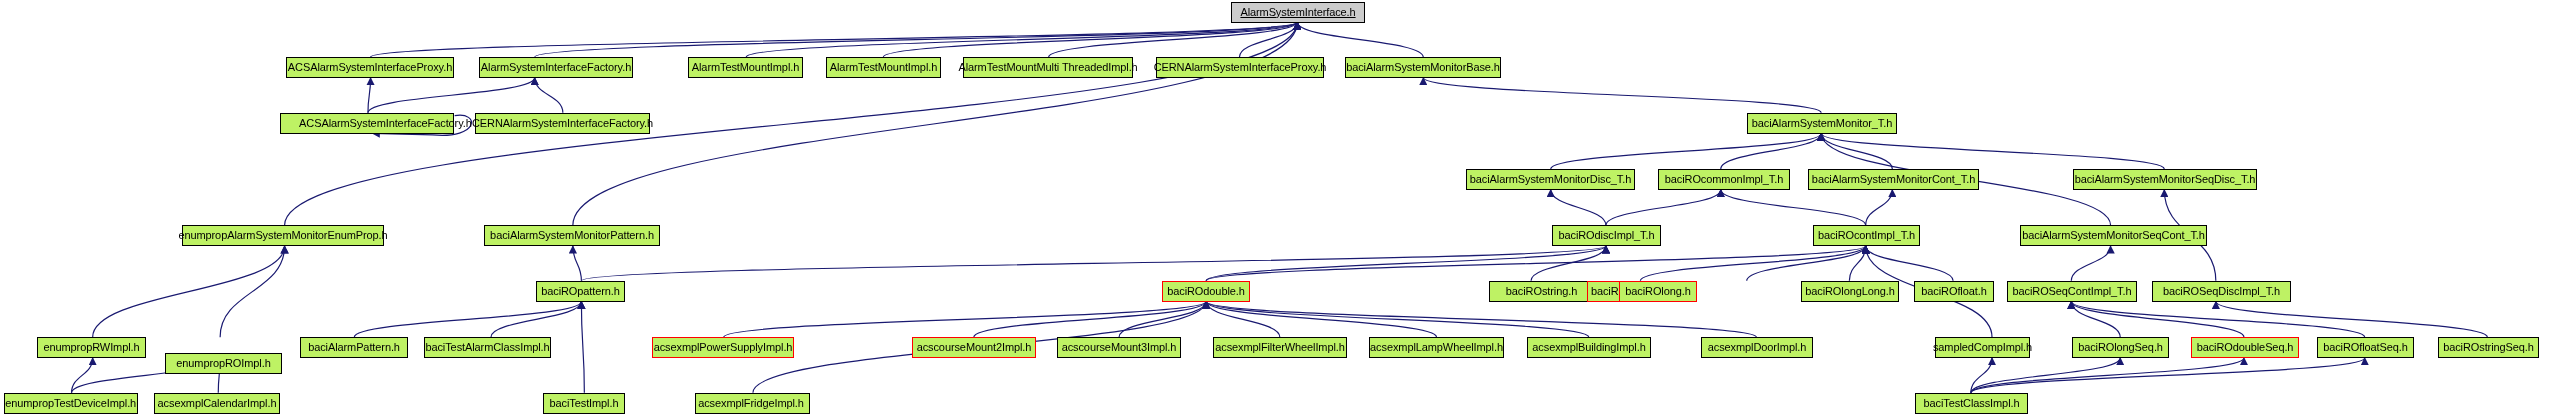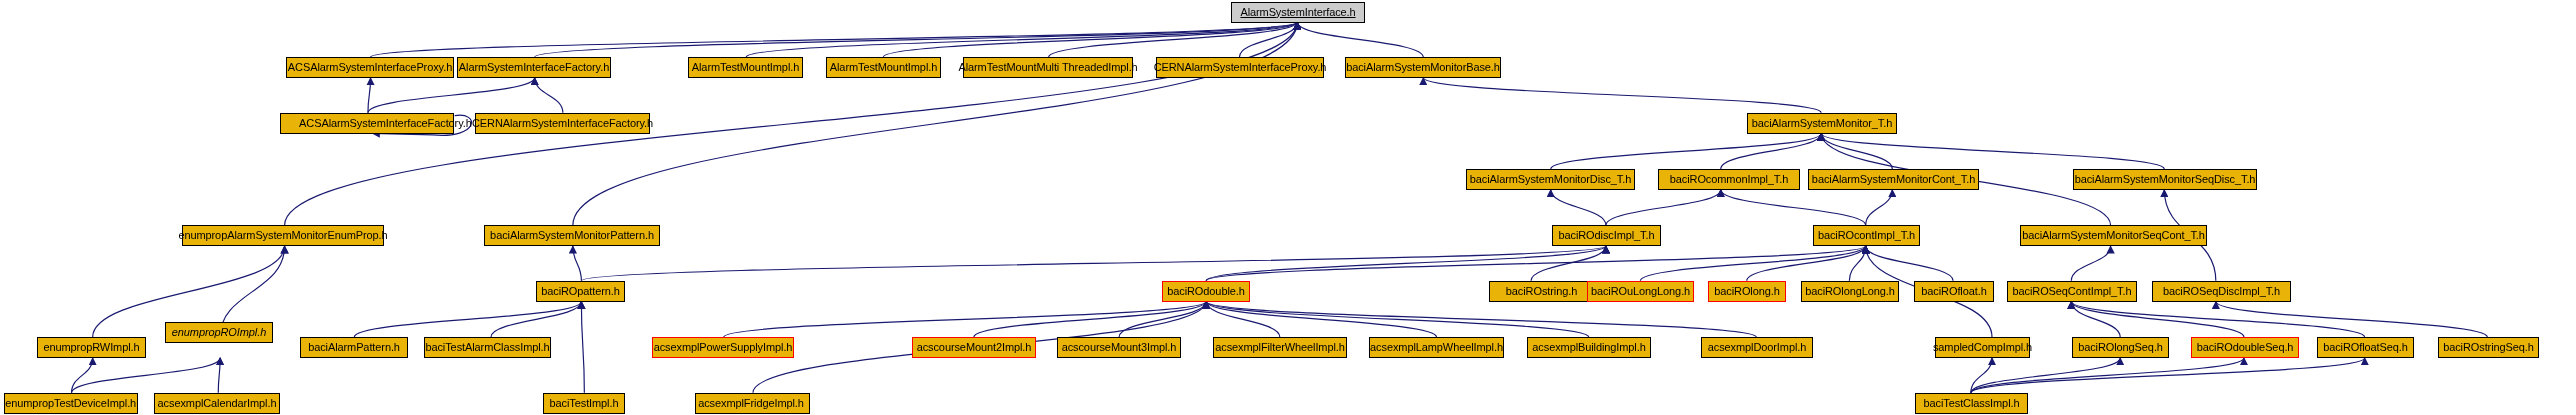--- a/index.html
+++ b/index.html
@@ -20,21 +20,21 @@
     left: 0;
     top: 0;
     width: 2576px;
     height: 415px;
     pointer-events: none;
   }
   .node {
     position: absolute;
     box-sizing: border-box;
     border: 0.7px solid #000000;
-    background: #eab308;
+    background: #bef264;
     color: #000000;
     font-size: 11px;
     line-height: 1;
     display: flex;
     align-items: center;
     justify-content: center;
     white-space: nowrap;
     height: 21px;
     padding: 0 5.2px;
     letter-spacing: -0.1px;
@@ -120,21 +120,21 @@
         <path d="M 2658 530 C 2658 506.5, 2686.5 506.5, 2686.5 483" marker-end="url(#arrow)"></path>
       </g>
   </svg>
   <div id="node-layer">
       <div class="node root" style="left: 1231px; top: 1.5px; width: 134px;">
         <span>AlarmSystemInterface.h</span>
       </div>
       <div class="node" style="left: 286px; top: 57px; width: 168px;">
         <span>ACSAlarmSystemInterfaceProxy.h</span>
       </div>
-      <div class="node" style="left: 457px; top: 57px; width: 154px;">
+      <div class="node" style="left: 479px; top: 57px; width: 154px;">
         <span>AlarmSystemInterfaceFactory.h</span>
       </div>
       <div class="node" style="left: 688px; top: 57px; width: 115px;">
         <span>AlarmTestMountImpl.h</span>
       </div>
       <div class="node" style="left: 826px; top: 57px; width: 115px;">
         <span>AlarmTestMountImpl.h</span>
       </div>
       <div class="node" style="left: 963px; top: 57px; width: 170px;">
         <span>AlarmTestMountMulti ThreadedImpl.h</span>
@@ -150,21 +150,21 @@
       </div>
       <div class="node" style="left: 475px; top: 113px; width: 175px;">
         <span>CERNAlarmSystemInterfaceFactory.h</span>
       </div>
       <div class="node" style="left: 1747px; top: 113px; width: 150px;">
         <span>baciAlarmSystemMonitor_T.h</span>
       </div>
       <div class="node" style="left: 1466px; top: 169px; width: 169px;">
         <span>baciAlarmSystemMonitorDisc_T.h</span>
       </div>
-      <div class="node" style="left: 1658px; top: 169px; width: 142px; text-align: right;">
+      <div class="node" style="left: 1658px; top: 169px; width: 132px; text-align: right;">
         <span>baciROcommonImpl_T.h</span>
       </div>
       <div class="node" style="left: 1808px; top: 169px; width: 171px;">
         <span>baciAlarmSystemMonitorCont_T.h</span>
       </div>
       <div class="node" style="left: 2073px; top: 169px; width: 184px;">
         <span>baciAlarmSystemMonitorSeqDisc_T.h</span>
       </div>
       <div class="node" style="left: 182px; top: 225px; width: 202px;">
         <span>enumpropAlarmSystemMonitorEnumProp.h</span>
@@ -186,39 +186,39 @@
       </div>
       <div class="node highlight" style="left: 1162px; top: 281px; width: 88px;">
         <span>baciROdouble.h</span>
       </div>
       <div class="node" style="left: 1489px; top: 281px; width: 105px;">
         <span>baciROstring.h</span>
       </div>
       <div class="node highlight" style="left: 1587px; top: 281px; width: 107px;">
         <span>baciROuLongLong.h</span>
       </div>
-      <div class="node highlight" style="left: 1708px; top: 281px; width: 78px; align-items: center;">
+      <div class="node highlight" style="left: 1619px; top: 281px; width: 78px; align-items: center;">
         <span>baciROlong.h</span>
       </div>
       <div class="node" style="left: 1801px; top: 281px; width: 98px;">
         <span>baciROlongLong.h</span>
       </div>
       <div class="node" style="left: 1914px; top: 281px; width: 80px;">
         <span>baciROfloat.h</span>
       </div>
       <div class="node" style="left: 2007px; top: 281px; width: 130px;">
         <span>baciROSeqContImpl_T.h</span>
       </div>
       <div class="node" style="left: 2152px; top: 281px; width: 139px;">
         <span>baciROSeqDiscImpl_T.h</span>
       </div>
       <div class="node" style="left: 37px; top: 337px; width: 109px;">
         <span>enumpropRWImpl.h</span>
       </div>
-      <div class="node" style="left: 165px; top: 322px; width: 108px; font-style: italic;">
+      <div class="node" style="left: 165px; top: 353px; width: 117px;">
         <span>enumpropROImpl.h</span>
       </div>
       <div class="node" style="left: 300px; top: 337px; width: 108px;">
         <span>baciAlarmPattern.h</span>
       </div>
       <div class="node" style="left: 424px; top: 337px; width: 127px;">
         <span>baciTestAlarmClassImpl.h</span>
       </div>
       <div class="node highlight" style="left: 652px; top: 337px; width: 142px;">
         <span>acsexmplPowerSupplyImpl.h</span>

